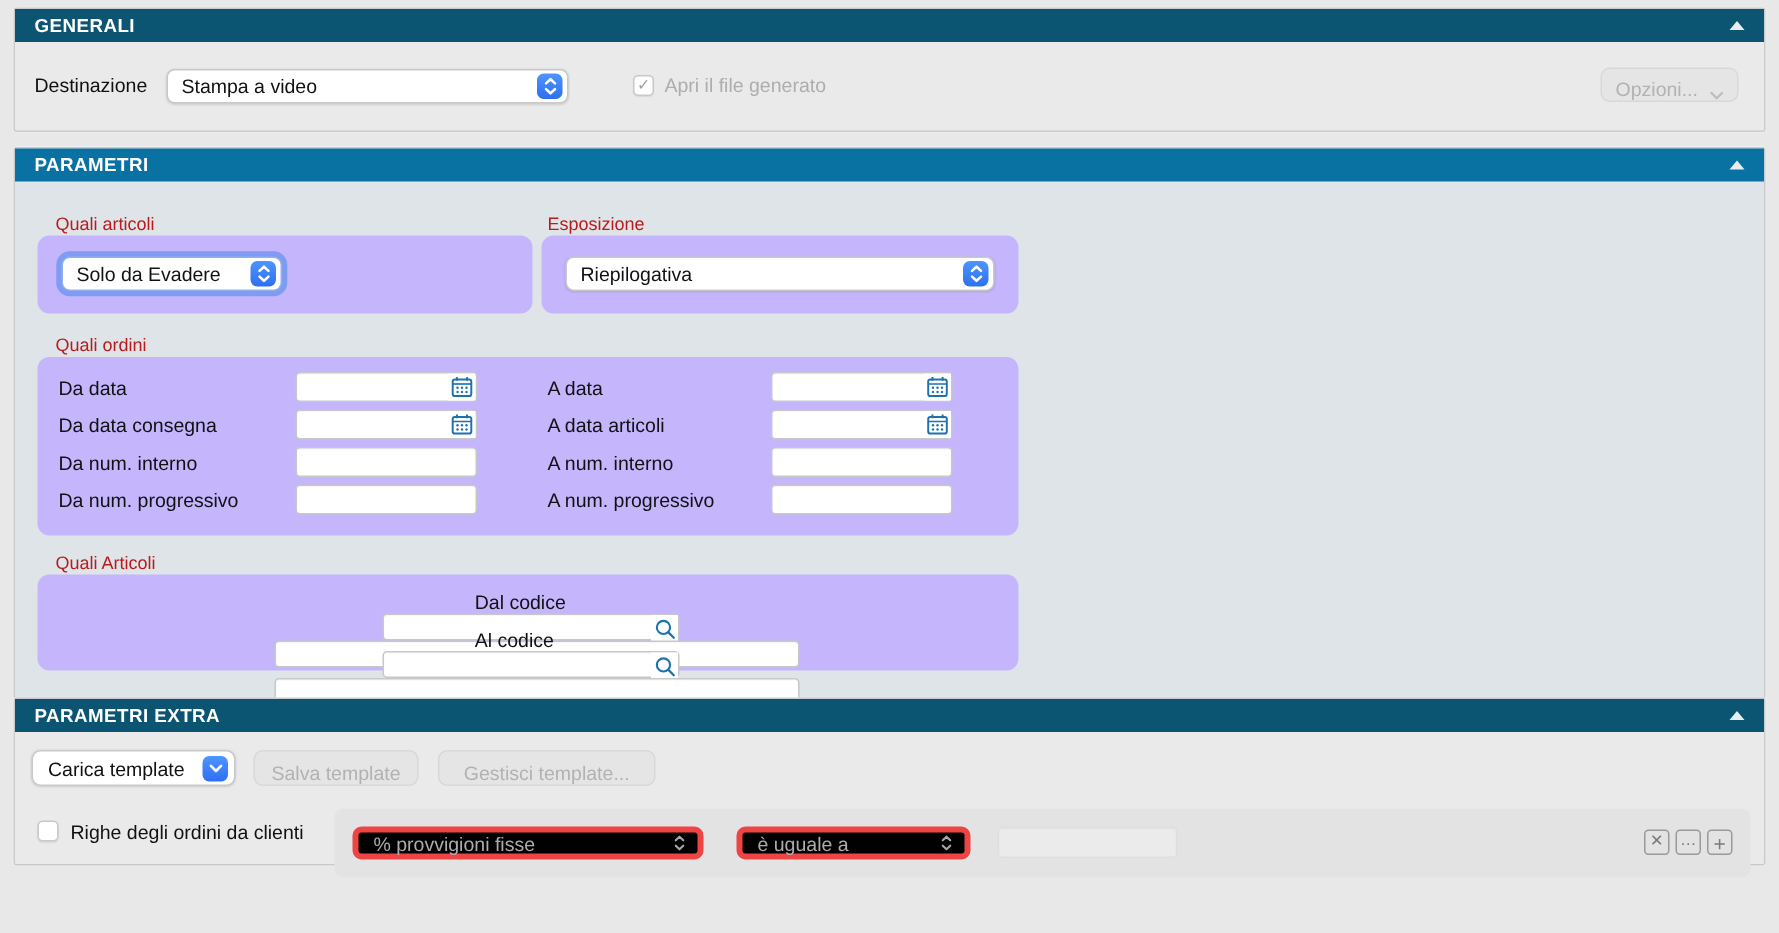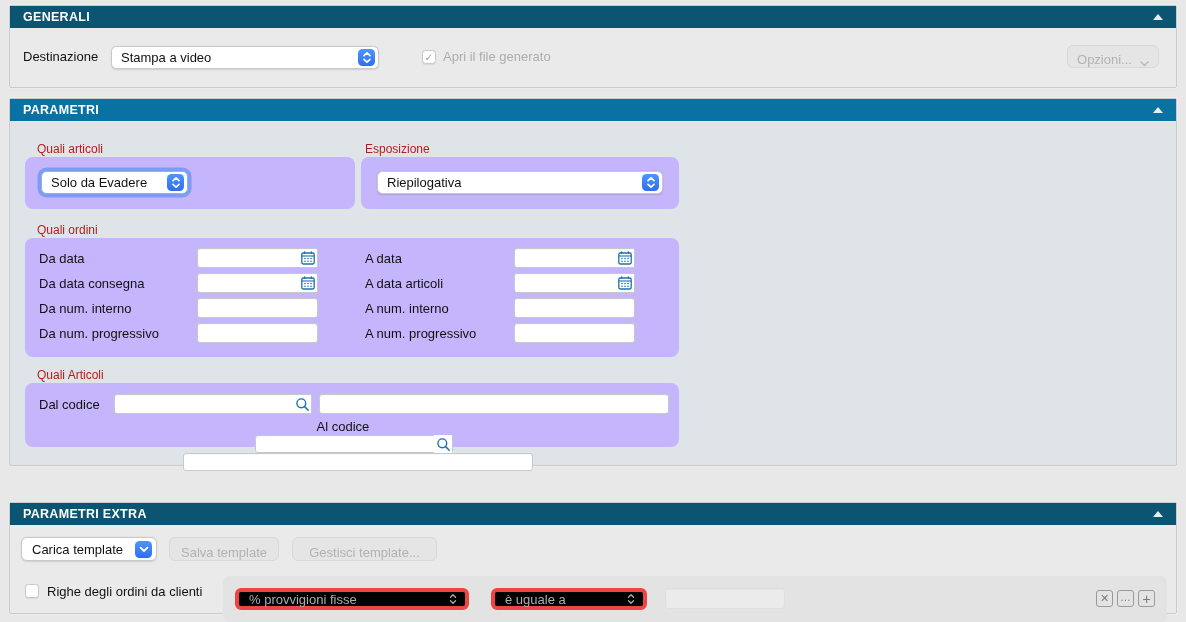--- a/index.html
+++ b/index.html
@@ -261,21 +261,21 @@
         <span class="flabel" style="width:149px;margin-left:47px;">A num. progressivo</span>
         <span class="field" style="position:relative;width:121px;">
           <input value="" style="">
         </span>
       </div>
     </div>
 
     <span class="grp-label" style="left:27px;top:247px;">Quali Articoli</span>
     <div class="panel" style="left:15px;top:262px;width:654px;height:64px;">
 
-      <div class="row-abs" style="left:14px;top:11px;width:630px;">
+      <div class="row-abs" style="left:14px;top:11px;width:630px;flex-direction:column;">
         <span class="flabel" style="width:75px;">Dal codice</span>
         <span class="field" style="position:relative;width:198px;">
           <input value="" style="">
           <span class="in-icon">
             <svg width="15" height="15" viewBox="0 0 15 15">
                 <circle cx="6.3" cy="6.3" r="4.4" fill="none" stroke="#1D72AE" stroke-width="1.4"></circle>
                 <line x1="9.6" y1="9.6" x2="13.2" y2="13.2" stroke="#1D72AE" stroke-width="1.5" stroke-linecap="round"></line>
               </svg>
           </span>
         </span>
@@ -296,21 +296,21 @@
           </span>
         </span>
         <span class="field" style="position:relative;width:350px;margin-left:7px;">
           <input value="" style="">
         </span>
       </div>
     </div>
   </div>
 </div>
 
-<div class="section" style="top:502px;height:112px;">
+<div class="section" style="top:465px;height:112px;">
   <div class="sec-header">
     <span class="sec-title">PARAMETRI EXTRA</span>
     <span class="collapse-tri"></span>
   </div>
   <div class="sec-content" style="height:108px;">
 
     <div class="btn white" style="left:11px;top:12px;width:136px;height:24px;padding:0 4px 0 10px;justify-content:flex-start;">
       <span style="flex:1;">Carica template</span>
       <span class="badge" style="margin-left:4px;">
         <svg width="10" height="7" viewBox="0 0 10 7">

